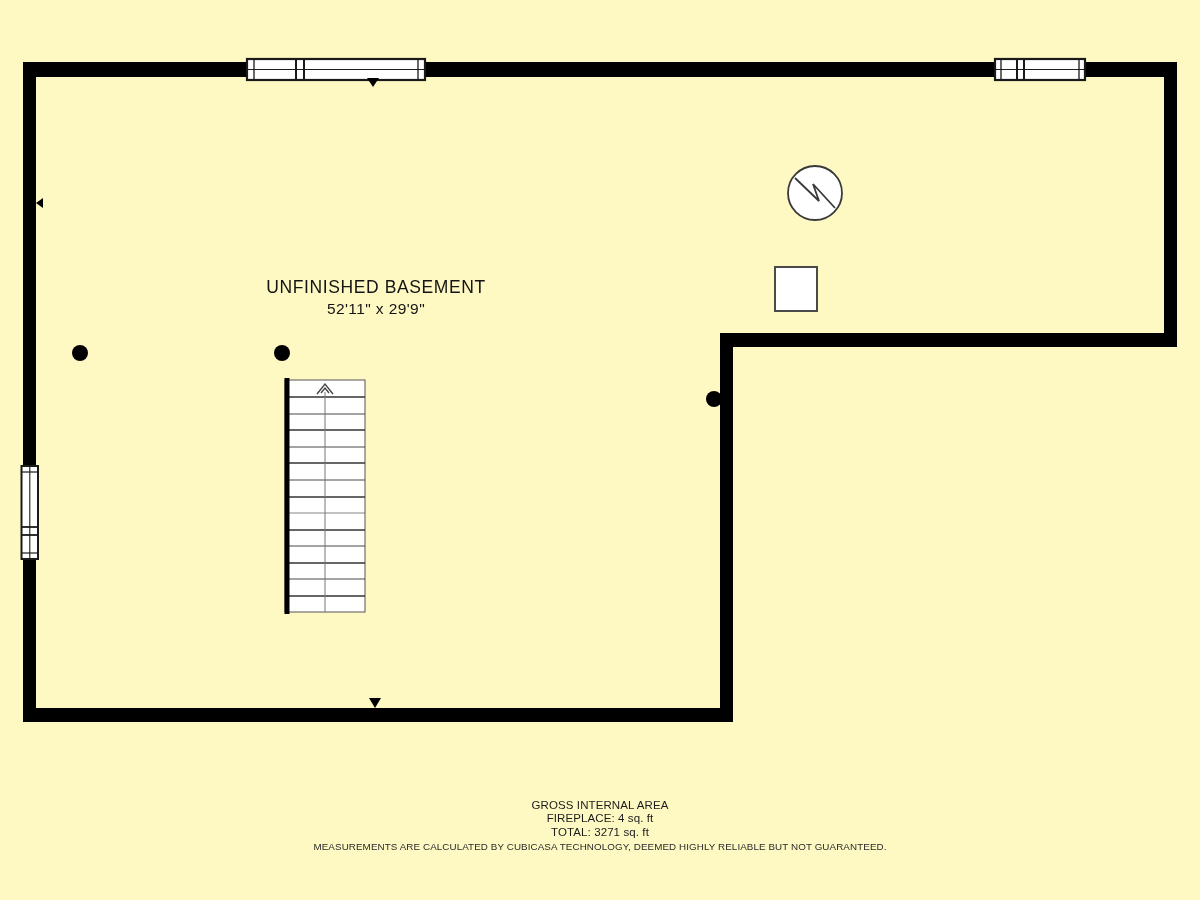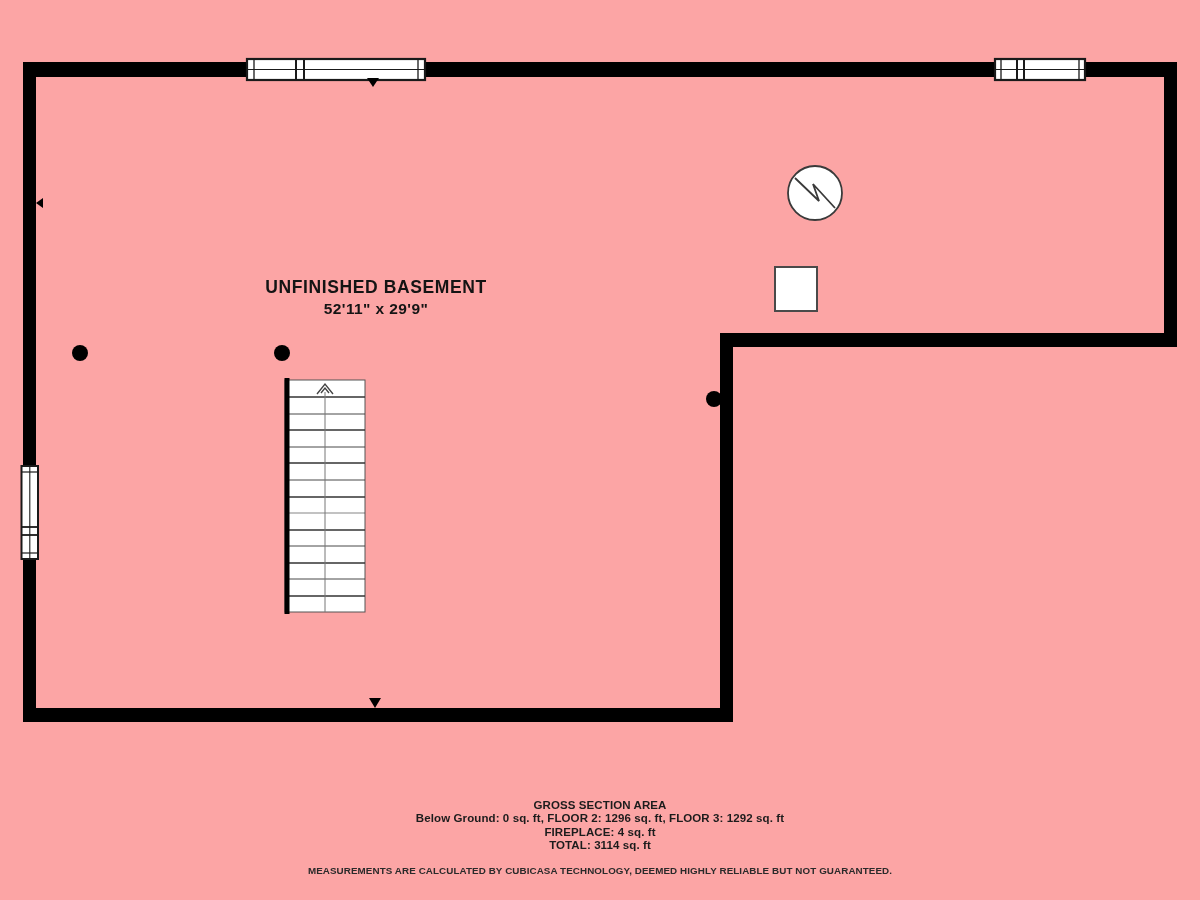--- a/index.html
+++ b/index.html
@@ -2,23 +2,22 @@
 <html><head>
 <meta charset="utf-8">
 <style>
   * { margin: 0; padding: 0; box-sizing: border-box; }
   html, body { background: #ffffff; }
   body { font-family: "Liberation Sans", "DejaVu Sans", sans-serif; }
   #canvas {
     position: relative;
     width: 1200px;
     height: 900px;
-    background: #fca5a5;
+    background: #fef9c3;
     overflow: hidden;
-    font-weight: bold;
   }
   #plan-svg { position: absolute; left: 0; top: 0; }
   .room-label {
     position: absolute;
     left: 176px;
     top: 277px;
     width: 400px;
     text-align: center;
     font-size: 17.5px;
     letter-spacing: 0.6px;
@@ -43,21 +42,21 @@
     width: 1200px;
     text-align: center;
     color: #1c1c1c;
     font-size: 11.5px;
     line-height: 13.4px;
     letter-spacing: 0.1px;
   }
   .footer .disclaimer {
     font-size: 9.8px;
     color: #2a2a2a;
-    margin-top: 11px;
+    margin-top: 1px;
   }
 </style>
 </head>
 <body>
 
 <div id="canvas">
 
   <svg id="plan-svg" width="1200" height="900" viewBox="0 0 1200 900">
 
     <g>
@@ -141,20 +140,19 @@
       <polygon points="367,78 379,78 373,87"></polygon>
       <polygon points="369,698 381,698 375,708"></polygon>
       <polygon points="43,198 43,208 36,203"></polygon>
     </g>
   </svg>
 
   <div class="room-label">UNFINISHED BASEMENT</div>
   <div class="room-dims">52'11" x 29'9"</div>
 
   <div class="footer">
-    <div>GROSS SECTION AREA</div>
-    <div>Below Ground: 0 sq. ft, FLOOR 2: 1296 sq. ft, FLOOR 3: 1292 sq. ft</div>
+    <div>GROSS INTERNAL AREA</div>
     <div>FIREPLACE: 4 sq. ft</div>
-    <div>TOTAL: 3114 sq. ft</div>
+    <div>TOTAL: 3271 sq. ft</div>
     <div class="disclaimer">MEASUREMENTS ARE CALCULATED BY CUBICASA TECHNOLOGY, DEEMED HIGHLY RELIABLE BUT NOT GUARANTEED.</div>
   </div>
 
 </div>
 
 </body></html>

